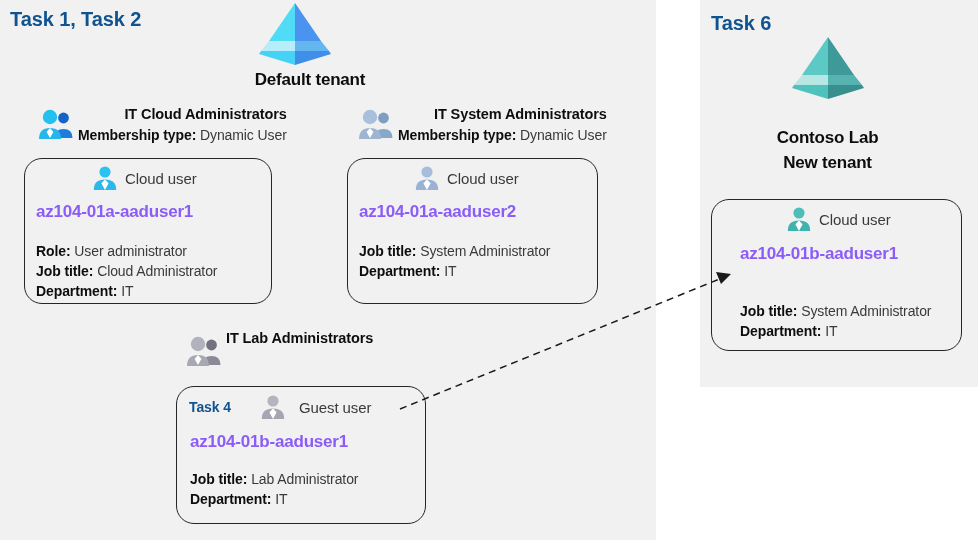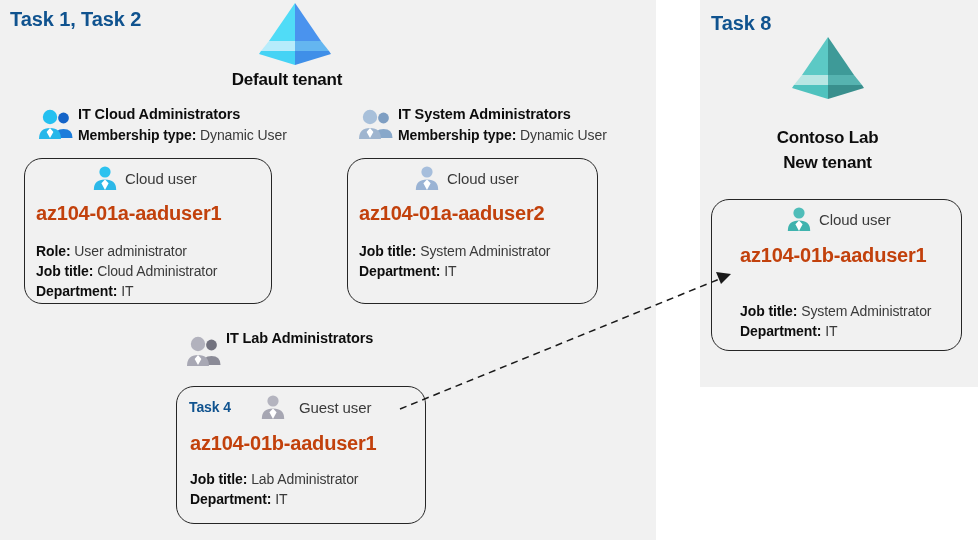--- a/index.html
+++ b/index.html
@@ -24,41 +24,41 @@
     position:absolute;font-weight:bold;font-size:17px;color:#0d0d0d;
     text-align:center;white-space:nowrap;letter-spacing:-0.2px;
   }
   .tenant-title.two-line{line-height:1.45;}
 
   
   .group-icon{position:absolute;width:38px;height:32px;}
   .group-icon svg{display:block;width:100%;height:100%;}
 
   
-  .group-head{position:absolute;white-space:nowrap;}
+  .group-head{position:absolute;white-space:nowrap;text-align:right;}
   .group-name{font-weight:bold;font-size:14.5px;color:#0d0d0d;letter-spacing:-0.1px;}
   .group-meta{font-size:14px;color:#3a3a3a;margin-top:5px;letter-spacing:-0.1px;}
   .group-meta b{color:#0d0d0d;font-weight:bold;}
 
   
   .card{
     position:absolute;box-sizing:border-box;
     border:1.4px solid #262626;border-radius:18px;background:transparent;
   }
   .card-head{
     position:absolute;display:flex;align-items:center;gap:7px;white-space:nowrap;
   }
   .card-head .tasktag{
     font-weight:bold;font-size:14px;color:#10538f;margin-right:22px;letter-spacing:-0.1px;
   }
   .user-icon{width:26px;height:26px;flex:0 0 auto;}
   .user-icon svg{display:block;width:100%;height:100%;}
   .usertype{font-size:15px;color:#3a3a3a;letter-spacing:-0.1px;}
   .upn{
-    position:absolute;font-weight:bold;font-size:20px;color:#c2410c;
+    position:absolute;font-weight:bold;font-size:17px;color:#8b5cf6;
     white-space:nowrap;letter-spacing:-0.2px;
   }
   .attrs{position:absolute;font-size:14px;line-height:1.44;color:#3a3a3a;white-space:nowrap;letter-spacing:-0.1px;}
   .attrs b{color:#0d0d0d;font-weight:bold;}
   .attrs .row{display:block;}
 
   
   #connector{position:absolute;left:0;top:0;width:978px;height:540px;pointer-events:none;}
 </style>
 </head>
@@ -71,21 +71,21 @@
 <div class="tenant-icon" style="left:253px;top:-1px;">
   <svg viewBox="0 0 84 70">
     <polygon points="42,4 16,42 42,42" fill="#50dcf7"></polygon>
     <polygon points="42,4 68,42 42,42" fill="#4a93ee"></polygon>
     <polygon points="42,42 16,42 8,52 42,52" fill="#b7ecfb"></polygon>
     <polygon points="42,42 68,42 76,52 42,52" fill="#64b6f0"></polygon>
     <polygon points="42,52 8,52 6,55 42,66" fill="#45d3f5"></polygon>
     <polygon points="42,52 76,52 78,55 42,66" fill="#3f8fe8"></polygon>
   </svg>
 </div>
-<div class="tenant-title" style="left:185px;top:70px;width:204px;">Default tenant</div>
+<div class="tenant-title" style="left:208px;top:70px;width:204px;">Default tenant</div>
 
 <div class="group-icon" style="left:38px;top:108px;">
   <svg viewBox="0 0 38 32">
     <circle cx="25.5" cy="10" r="5.4" fill="#1464c8"></circle>
     <path d="M16.5 30 q0-9 9-9 q9 0 9 9 z" fill="#1d7ddb"></path>
     <circle cx="12" cy="9" r="7.2" fill="#24c0f0"></circle>
     <path d="M1 31 q0-11 11-11 q11 0 11 11 z" fill="#26b7ea"></path>
     <path d="M12 20 l3.4 4 -3.4 6 -3.4-6 z" fill="#ffffff"></path>
   </svg>
 </div>
@@ -199,21 +199,21 @@
     <span>Lab Administrator</span>
   </span>
   <span class="row">
     <b>Department:</b>
     <span>IT</span>
   </span>
 </div>
 
 <div class="panel" id="right-panel"></div>
 
-<div class="task-label" style="left:711px;top:12px;">Task 8</div>
+<div class="task-label" style="left:711px;top:12px;">Task 6</div>
 
 <div class="tenant-icon" style="left:786px;top:33px;">
   <svg viewBox="0 0 84 70">
     <polygon points="42,4 16,42 42,42" fill="#5cc9c5"></polygon>
     <polygon points="42,4 68,42 42,42" fill="#3e9a98"></polygon>
     <polygon points="42,42 16,42 8,52 42,52" fill="#b8e6e3"></polygon>
     <polygon points="42,42 68,42 76,52 42,52" fill="#56b3b0"></polygon>
     <polygon points="42,52 8,52 6,55 42,66" fill="#4fc2be"></polygon>
     <polygon points="42,52 76,52 78,55 42,66" fill="#398f8d"></polygon>
   </svg>

